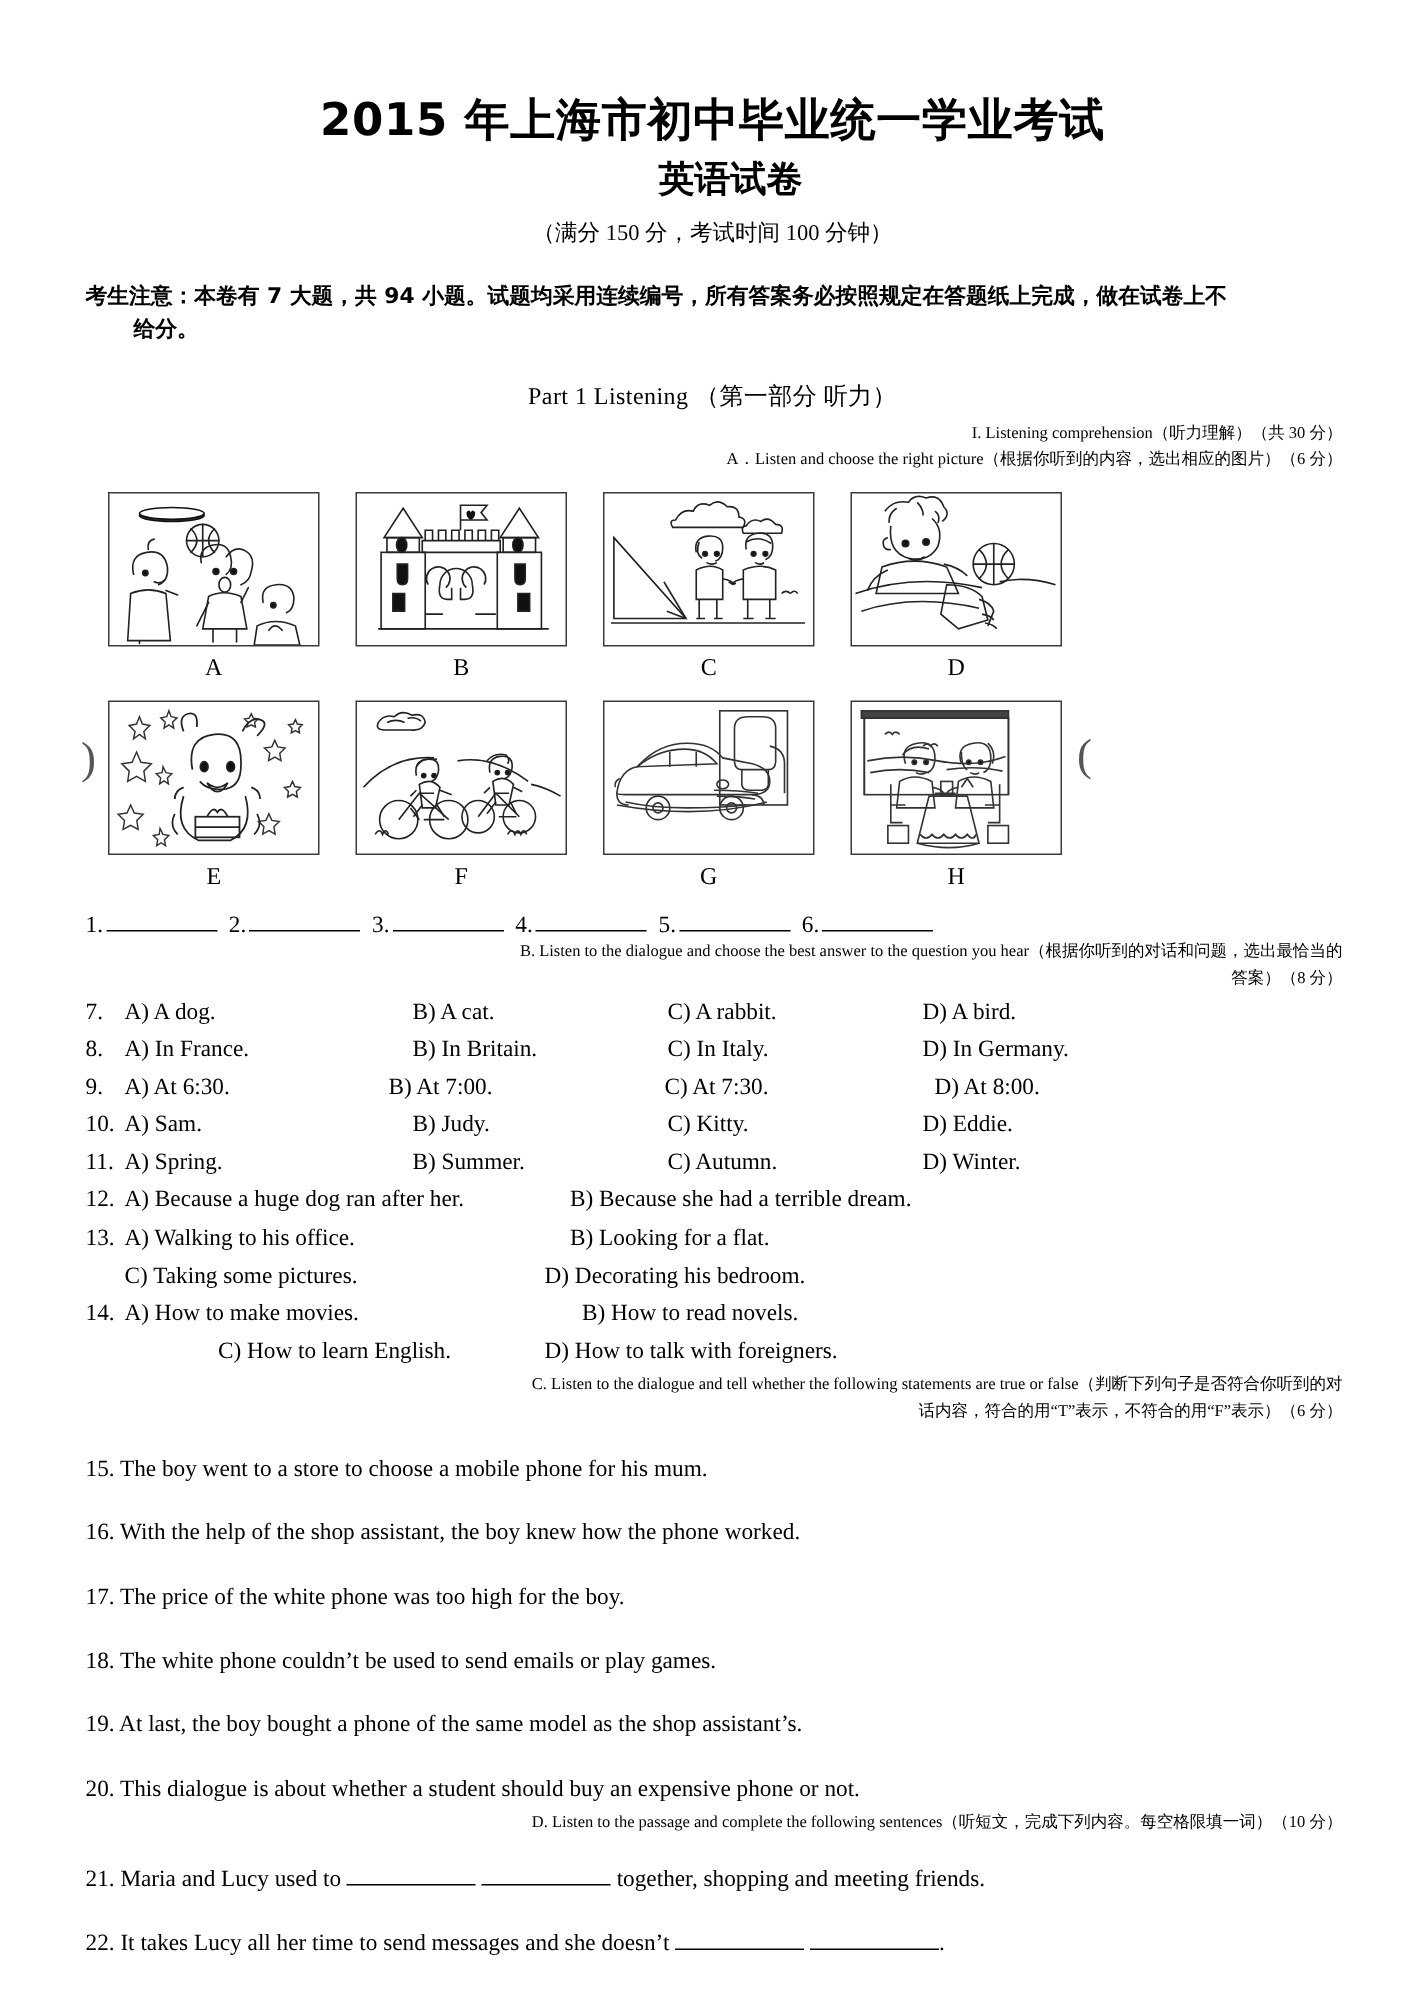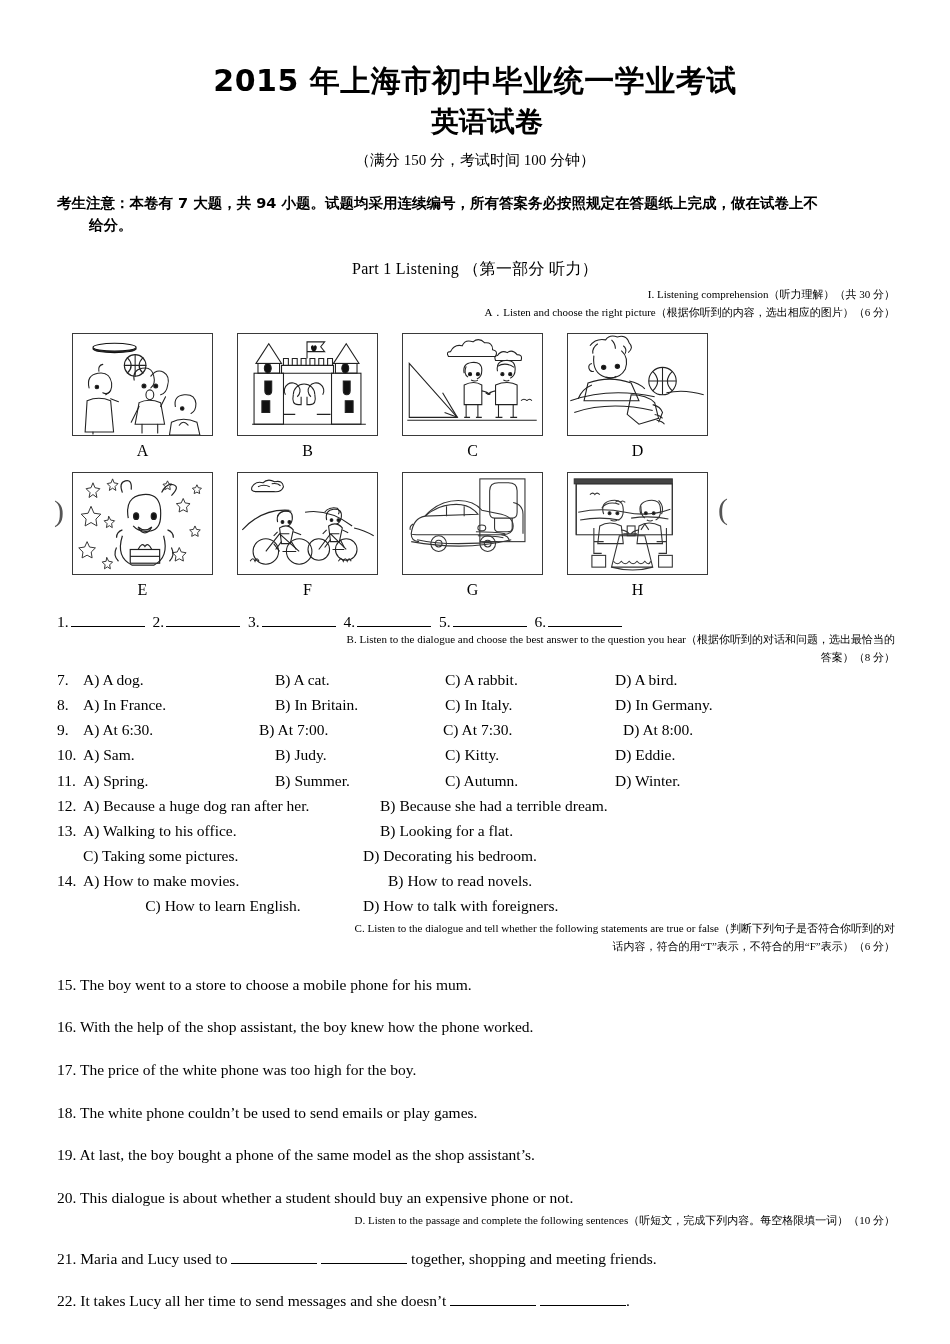--- a/index.html
+++ b/index.html
@@ -19,21 +19,21 @@
   .doc-title {
     text-align: center;
     font-size: 30px;
     font-weight: bold;
     letter-spacing: 0.5px;
     margin-top: 62px;
     line-height: 1.25;
   }
   .doc-subtitle {
     text-align: center;
-    font-size: 28px;
+    font-size: 24px;
     font-weight: bold;
     line-height: 1.3;
     margin-top: 4px;
     padding-left: 24px;
   }
   .doc-scoreline {
     text-align: center;
     font-size: 15px;
     margin-top: 11px;
   }

